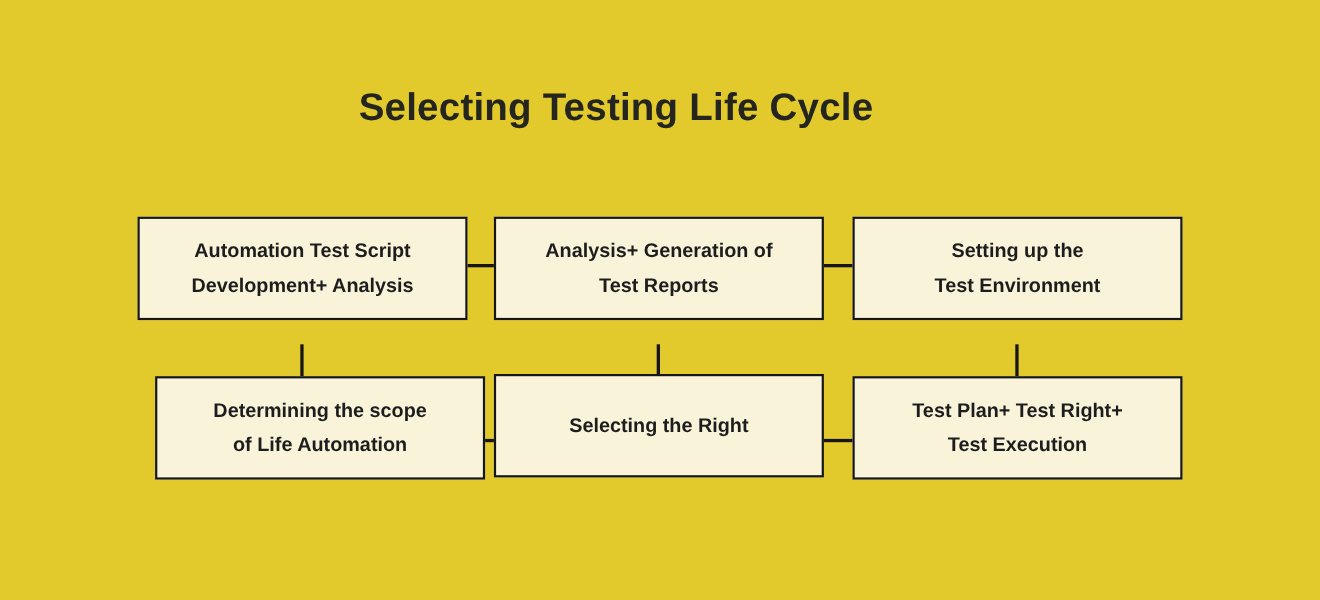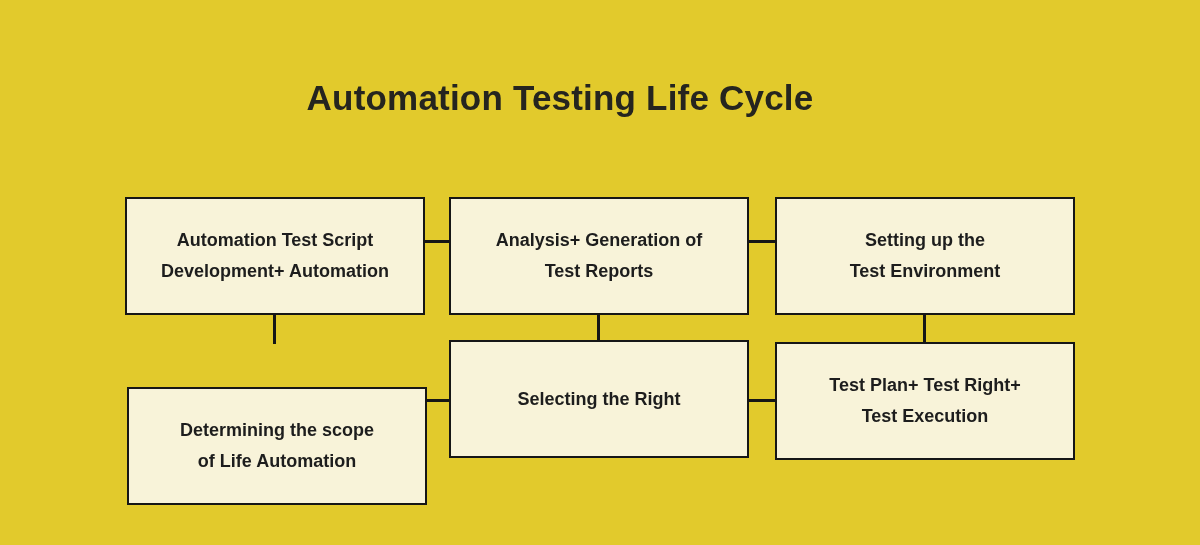--- a/index.html
+++ b/index.html
@@ -26,39 +26,39 @@
     margin: 0;
     font-size: 35px;
     font-weight: 700;
     letter-spacing: 0.2px;
     color: #25251f;
     white-space: nowrap;
   }
   .node {
     position: absolute;
     width: 300px;
-    height: 118px;
+    height: 94px;
     background: var(--box-fill);
     border: 2px solid var(--line);
     display: flex;
     flex-direction: column;
     align-items: center;
     justify-content: center;
     text-align: center;
     font-size: 18px;
     font-weight: 700;
     line-height: 31px;
     color: var(--text);
     z-index: 2;
   }
   .node span { display: block; white-space: nowrap; }
   .b1 { left: 125px; top: 197px; }
   .b2 { left: 449px; top: 197px; }
   .b3 { left: 775px; top: 197px; }
-  .b4 { left: 127px; top: 342px; margin-top: 45px; }
+  .b4 { left: 141px; top: 342px; }
   .b5 { left: 449px; top: 340px; }
   .b6 { left: 775px; top: 342px; }
   .connector {
     position: absolute;
     background: var(--line);
     z-index: 1;
   }
   .c-h { height: 3px; }
   .c-v { width: 3px; }
   .c-h-top-left     { left: 423px; top: 240px; width: 28px; }
@@ -67,33 +67,33 @@
   .c-h-bottom-right { left: 746px; top: 399px; width: 31px; }
   .c-v-left   { left: 273px; top: 313px; height: 31px; }
   .c-v-middle { left: 597px; top: 313px; height: 31px; }
   .c-v-right  { left: 923px; top: 313px; height: 31px; }
 </style>
 </head>
 <body>
 
 <div class="canvas">
 
-  <h1 class="title">Automation Testing Life Cycle</h1>
+  <h1 class="title">Selecting Testing Life Cycle</h1>
 
   <div class="connector c-h c-h-top-left"></div>
   <div class="connector c-h c-h-top-right"></div>
   <div class="connector c-h c-h-bottom-left"></div>
   <div class="connector c-h c-h-bottom-right"></div>
   <div class="connector c-v c-v-left"></div>
   <div class="connector c-v c-v-middle"></div>
   <div class="connector c-v c-v-right"></div>
 
   <div class="node b1">
     <span>Automation Test Script</span>
-    <span>Development+ Automation</span>
+    <span>Development+ Analysis</span>
   </div>
 
   <div class="node b2">
     <span>Analysis+ Generation of</span>
     <span>Test Reports</span>
   </div>
 
   <div class="node b3">
     <span>Setting up the</span>
     <span>Test Environment</span>

